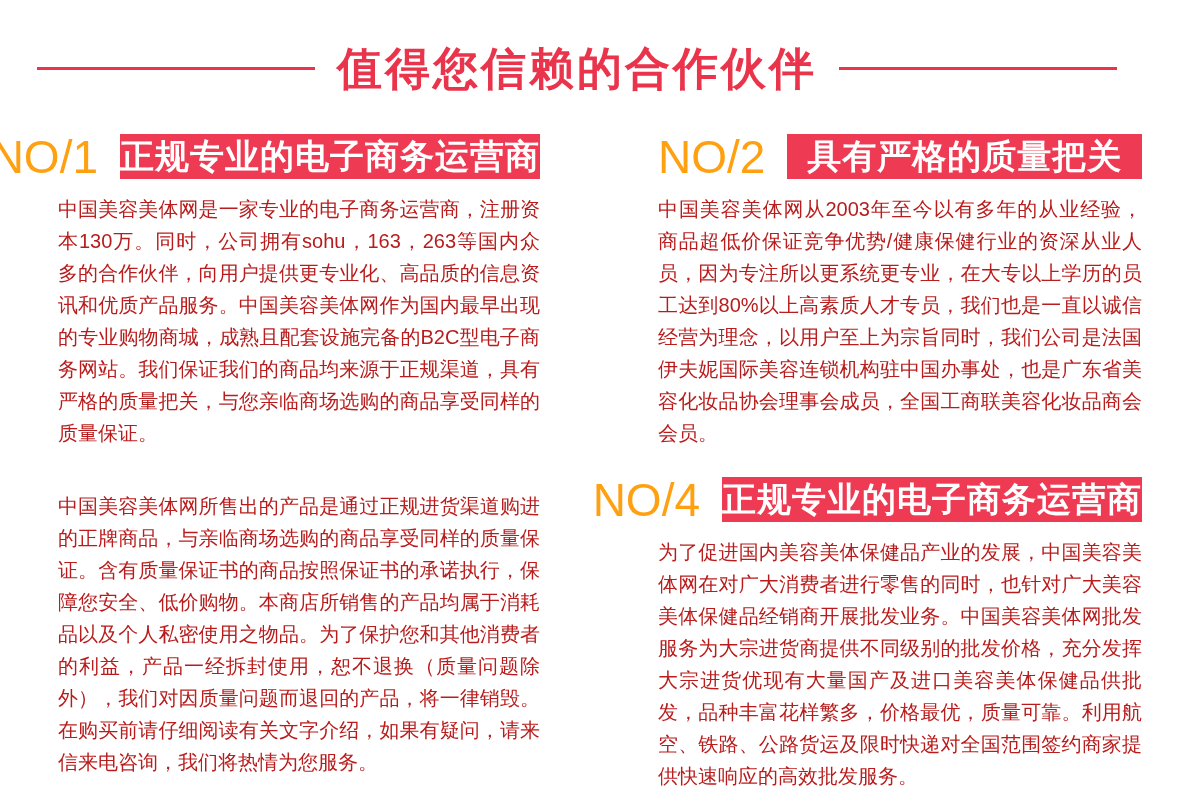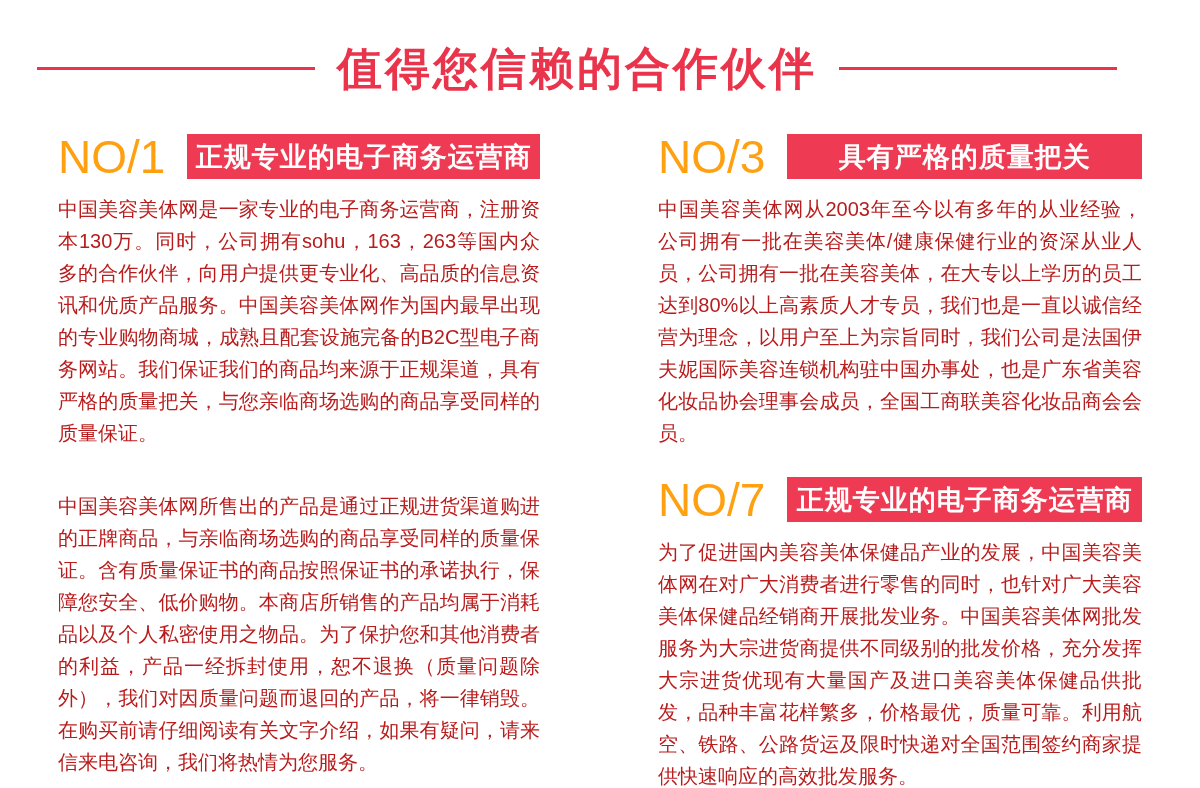--- a/index.html
+++ b/index.html
@@ -60,21 +60,21 @@
     color: #ffa011;
     line-height: 1;
     white-space: nowrap;
     flex: 0 0 auto;
   }
   .banner {
     flex: 1 1 auto;
     height: 45px;
     background: #ee3a52;
     color: #ffffff;
-    font-size: 27px;
+    font-size: 34px;
     font-weight: 800;
     letter-spacing: 1px;
     display: flex;
     align-items: center;
     justify-content: center;
     white-space: nowrap;
   }
   .section-body {
     margin-top: 13px;
     font-size: 20px;
@@ -100,33 +100,33 @@
     <div class="section">
       <div class="section-header">
         <div class="no-label">NO/1</div>
         <div class="banner">正规专业的电子商务运营商</div>
       </div>
       <div class="section-body">中国美容美体网是一家专业的电子商务运营商，注册资本130万。同时，公司拥有sohu，163，263等国内众多的合作伙伴，向用户提供更专业化、高品质的信息资讯和优质产品服务。中国美容美体网作为国内最早出现的专业购物商城，成熟且配套设施完备的B2C型电子商务网站。我们保证我们的商品均来源于正规渠道，具有严格的质量把关，与您亲临商场选购的商品享受同样的质量保证。</div>
     </div>
 
     <div class="section">
       <div class="section-header">
-        <div class="no-label">NO/3</div>
+        <div class="no-label">NO/2</div>
         <div class="banner">具有严格的质量把关</div>
       </div>
-      <div class="section-body">中国美容美体网从2003年至今以有多年的从业经验，公司拥有一批在美容美体/健康保健行业的资深从业人员，公司拥有一批在美容美体，在大专以上学历的员工达到80%以上高素质人才专员，我们也是一直以诚信经营为理念，以用户至上为宗旨同时，我们公司是法国伊夫妮国际美容连锁机构驻中国办事处，也是广东省美容化妆品协会理事会成员，全国工商联美容化妆品商会会员。</div>
+      <div class="section-body">中国美容美体网从2003年至今以有多年的从业经验，商品超低价保证竞争优势/健康保健行业的资深从业人员，因为专注所以更系统更专业，在大专以上学历的员工达到80%以上高素质人才专员，我们也是一直以诚信经营为理念，以用户至上为宗旨同时，我们公司是法国伊夫妮国际美容连锁机构驻中国办事处，也是广东省美容化妆品协会理事会成员，全国工商联美容化妆品商会会员。</div>
     </div>
 
     <div class="section">
       <div class="section-body">中国美容美体网所售出的产品是通过正规进货渠道购进的正牌商品，与亲临商场选购的商品享受同样的质量保证。含有质量保证书的商品按照保证书的承诺执行，保障您安全、低价购物。本商店所销售的产品均属于消耗品以及个人私密使用之物品。为了保护您和其他消费者的利益，产品一经拆封使用，恕不退换（质量问题除外），我们对因质量问题而退回的产品，将一律销毁。在购买前请仔细阅读有关文字介绍，如果有疑问，请来信来电咨询，我们将热情为您服务。</div>
     </div>
 
     <div class="section">
       <div class="section-header">
-        <div class="no-label">NO/7</div>
+        <div class="no-label">NO/4</div>
         <div class="banner">正规专业的电子商务运营商</div>
       </div>
       <div class="section-body">为了促进国内美容美体保健品产业的发展，中国美容美体网在对广大消费者进行零售的同时，也针对广大美容美体保健品经销商开展批发业务。中国美容美体网批发服务为大宗进货商提供不同级别的批发价格，充分发挥大宗进货优现有大量国产及进口美容美体保健品供批发，品种丰富花样繁多，价格最优，质量可靠。利用航空、铁路、公路货运及限时快递对全国范围签约商家提供快速响应的高效批发服务。</div>
     </div>
 
   </div>
 
 </div>
 
 </body></html>

